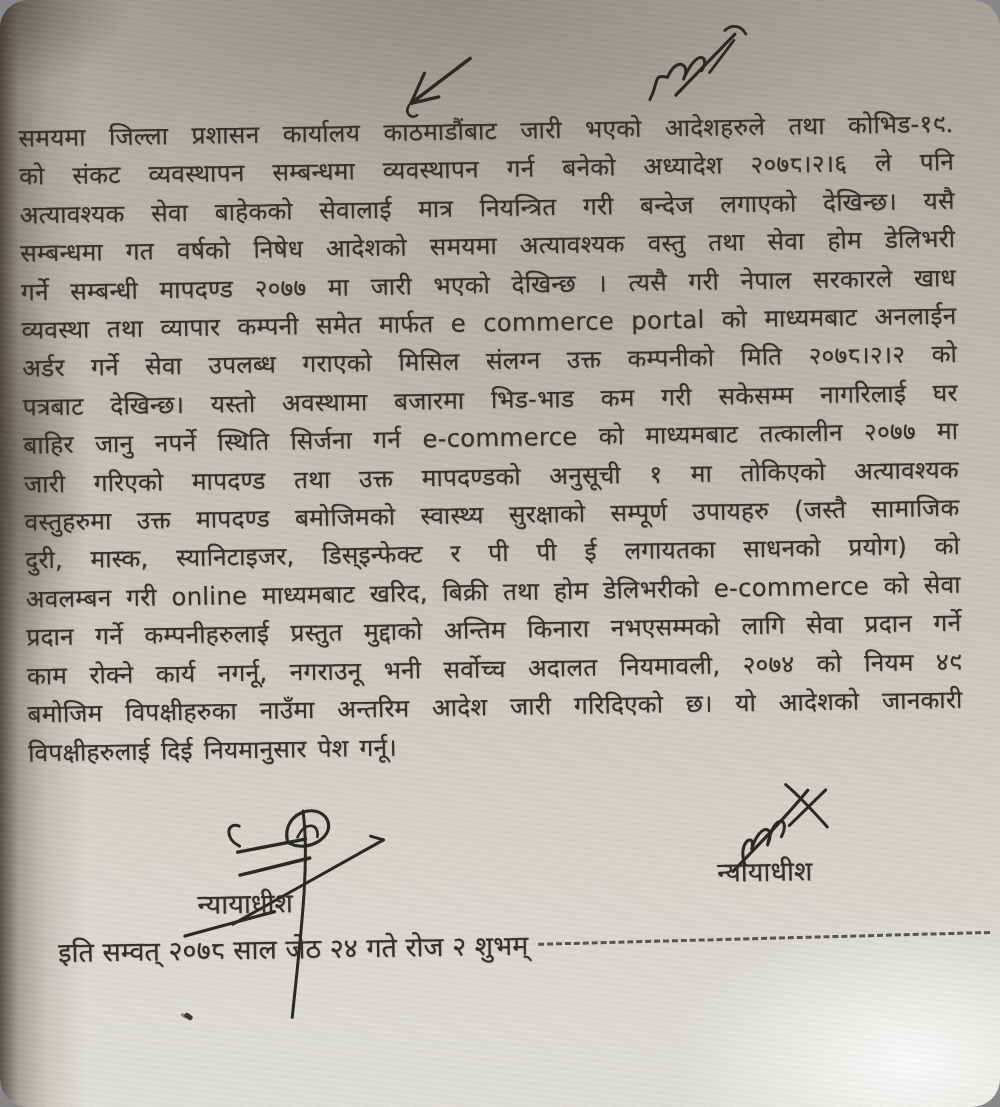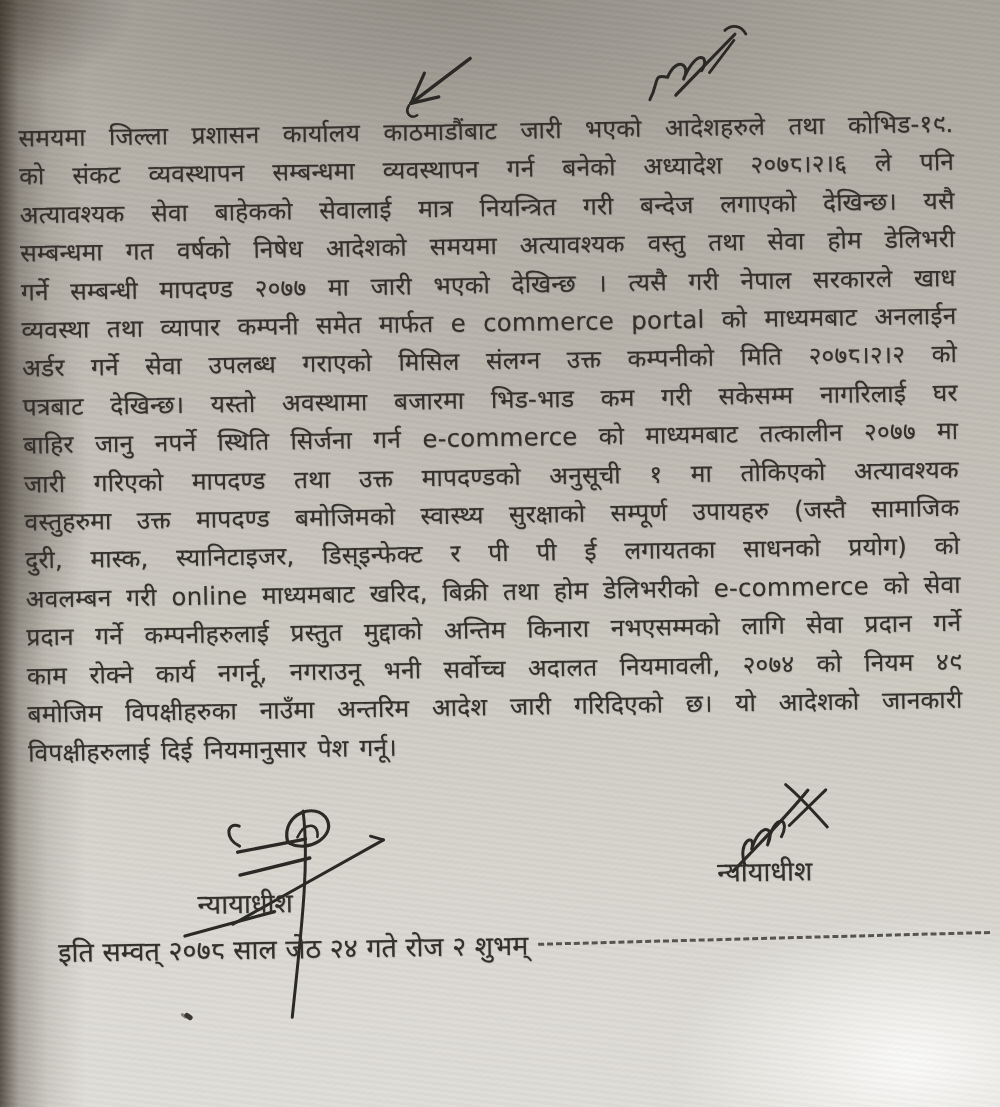--- a/index.html
+++ b/index.html
@@ -7,20 +7,21 @@
     position:relative;
     width:1000px;height:1107px;
     margin:0 auto;
     overflow:hidden;
     font-family:"DejaVu Sans","Liberation Sans",sans-serif;
     background:
       radial-gradient(ellipse 340px 210px at 91% 96%, rgba(255,255,255,0.85), rgba(255,255,255,0) 70%),
       radial-gradient(ellipse 620px 260px at 45% 0%, rgba(88,84,76,0.28), rgba(88,84,76,0) 75%),
       radial-gradient(ellipse 500px 420px at 60% 30%, rgba(120,116,108,0.12), rgba(120,116,108,0) 70%),
       linear-gradient(183deg,#a6a29a 0%,#b4b0a8 16%,#c2beb6 38%,#ccc9c1 58%,#d7d5ce 78%,#e0ded8 100%);
+    border-radius: 28px;
   }
   .shadow-left{
     position:absolute;left:0;top:0;bottom:0;width:86px;pointer-events:none;
     background:linear-gradient(90deg, rgba(56,48,39,0.80) 0%, rgba(76,69,59,0.38) 22%, rgba(98,92,82,0.16) 55%, rgba(98,92,82,0) 100%);
   }
   .shadow-left-wedge{
     position:absolute;left:0;top:250px;width:150px;height:460px;pointer-events:none;
     background:radial-gradient(ellipse 120px 260px at 0% 50%, rgba(66,60,51,0.42), rgba(66,60,51,0) 75%);
   }
   .shadow-topleft{

